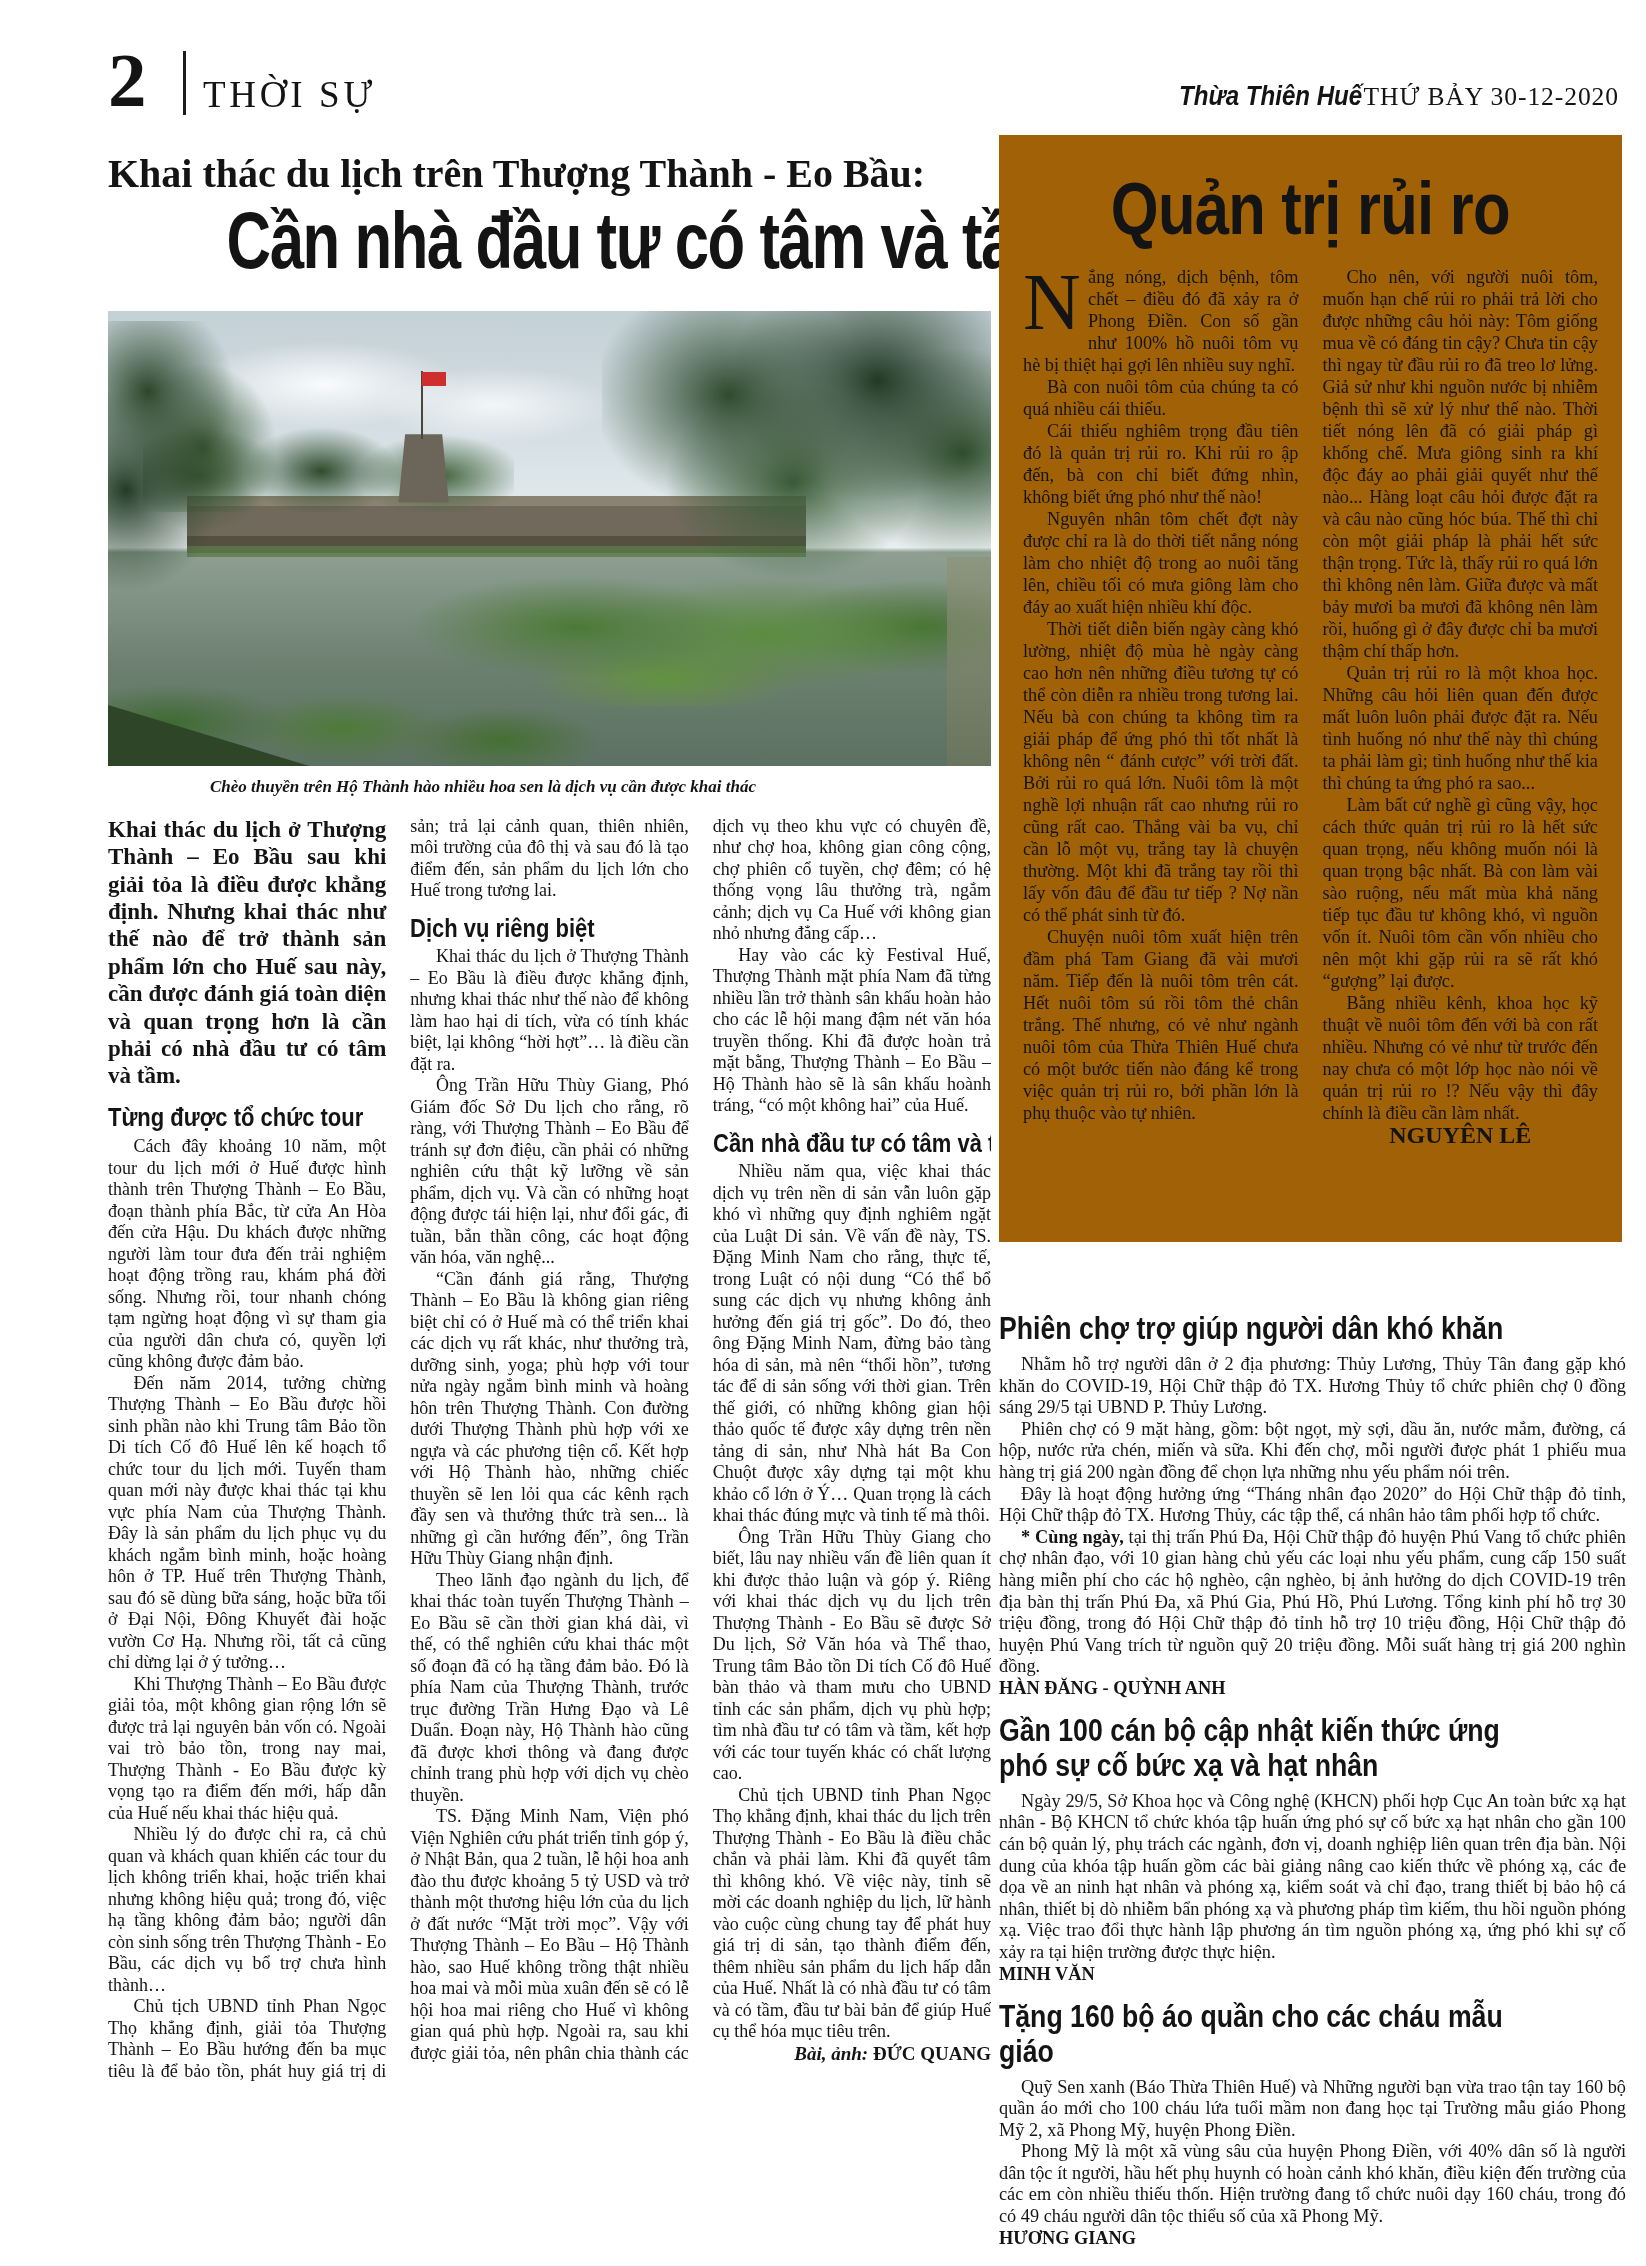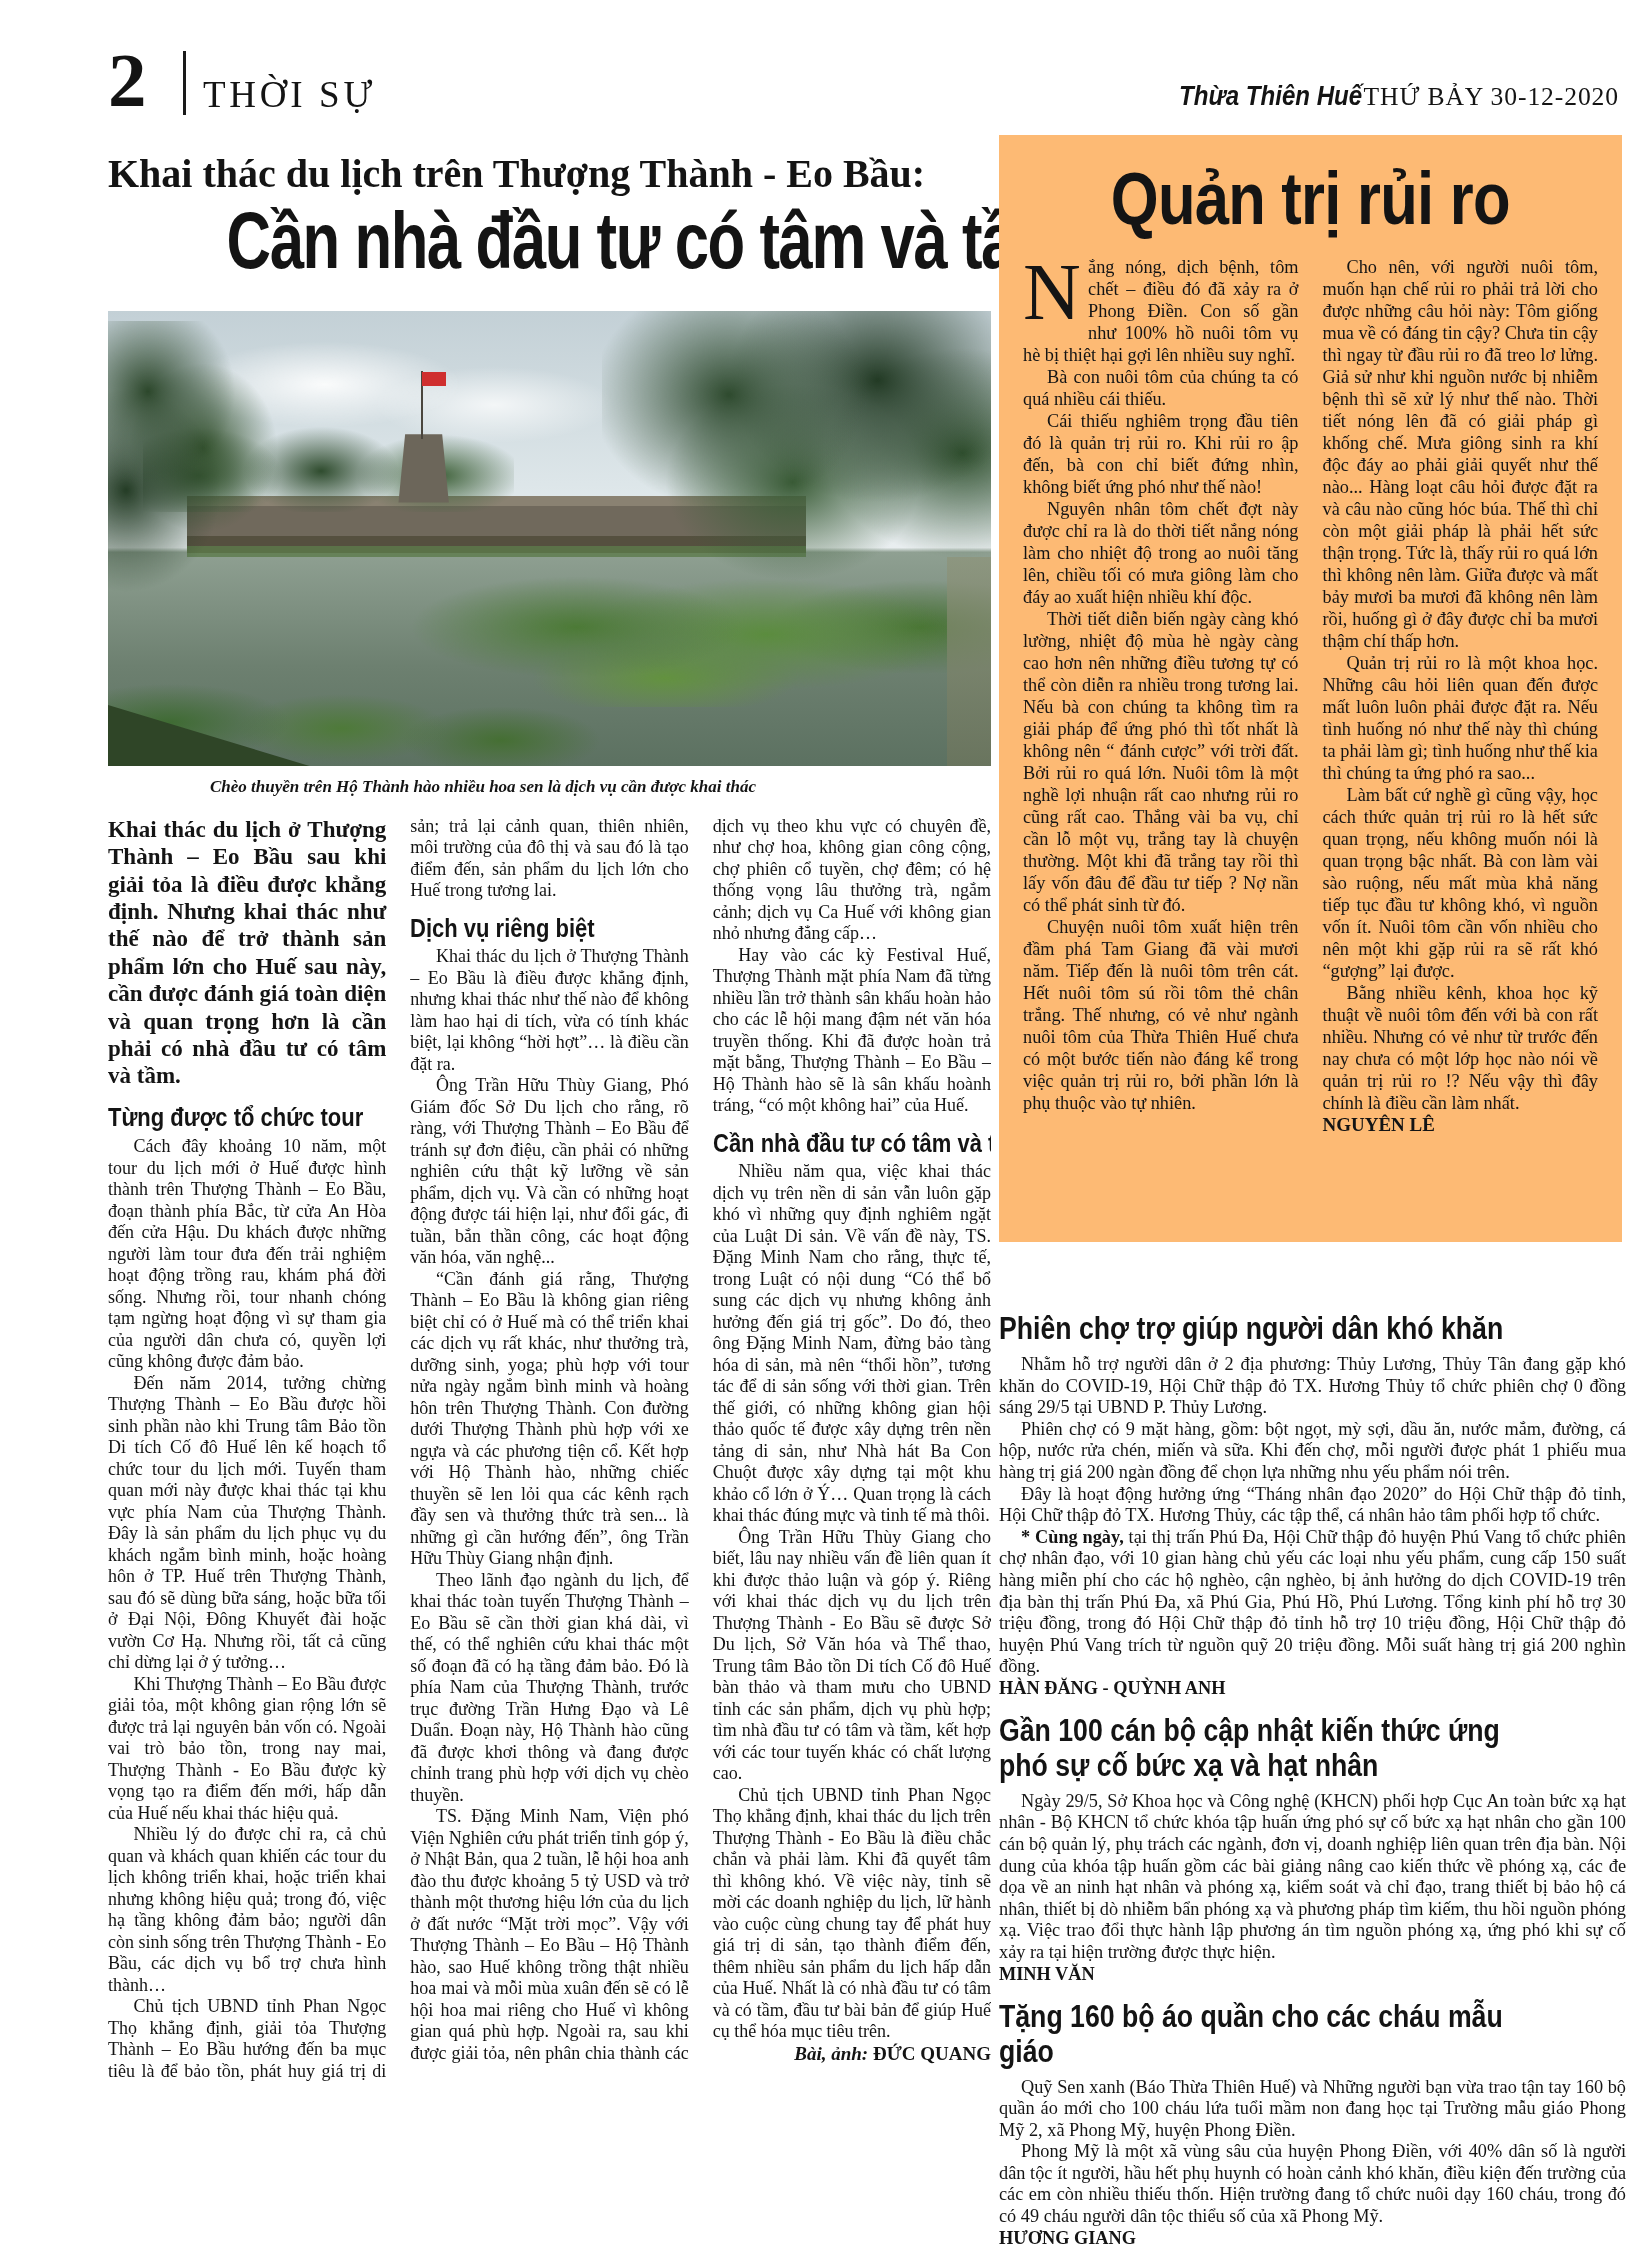--- a/index.html
+++ b/index.html
@@ -70,32 +70,32 @@
   .lead{font-weight:bold;font-size:23px;line-height:27.4px;text-indent:0 !important;
         margin-bottom:14.6px !important;}
   .subhead{margin:12.8px 0 5.5px;line-height:1.05;}
   .subhead .cond{display:inline-block;font-family:"Liberation Sans",sans-serif;font-weight:bold;
                  font-size:25px;transform:scaleX(.88);transform-origin:left;white-space:nowrap;}
   .art-byline{text-align:right;margin-top:14.6px;font-size:19px;text-indent:0 !important;}
   .art-byline .pfx{font-weight:bold;font-style:italic;}
   .art-byline .who{font-weight:bold;}
   
   .opinion{position:absolute;left:999px;top:135px;width:623px;height:1107px;
-           background:#fdba74;box-sizing:border-box;padding:20px 24px;}
+           background:#a16207;box-sizing:border-box;padding:30px 24px;}
   .op-title{text-align:center;margin:5.5px 0 16.4px;height:79px;}
   .op-title .cond{display:inline-block;font-family:"Liberation Sans",sans-serif;font-weight:bold;
                   font-size:75px;line-height:1;letter-spacing:-0.9px;transform:scaleX(.82);
                   transform-origin:center;white-space:nowrap;}
   .op-body{column-count:2;column-gap:24px;font-size:18.3px;line-height:22px;text-align:justify;
            height:923px;overflow:hidden;}
   .op-body p{margin:0;text-indent:24px;}
   .op-first{text-indent:0 !important;}
   .dropcap{float:left;font-size:80px;line-height:64px;font-weight:normal;padding:3.7px 7.3px 0 0;
            font-family:"Liberation Serif",serif;}
-  .op-byline{text-align:left;font-weight:bold;font-size:19px;margin-top:9.1px;text-indent:0 !important;}
+  .op-byline{text-align:center;font-weight:bold;font-size:24px;margin-top:9.1px;text-indent:0 !important;}
   
   .briefs{position:absolute;left:999px;top:1312px;width:627px;}
   .brief{margin-bottom:14.6px;}
   .brief-title{margin:0 0 7.3px;line-height:1.12;}
   .brief-title .cond{display:inline-block;font-family:"Liberation Sans",sans-serif;font-weight:bold;
                      font-size:31px;transform:scaleX(.86);transform-origin:left;}
   .brief p{margin:0;font-size:18.3px;line-height:21.6px;text-align:justify;text-indent:22px;}
   .brief .bold-lead{font-weight:bold;}
   .brief-byline{text-align:right;font-weight:bold;font-size:18.3px;margin-top:3.7px;text-indent:0 !important;}
 </style>

